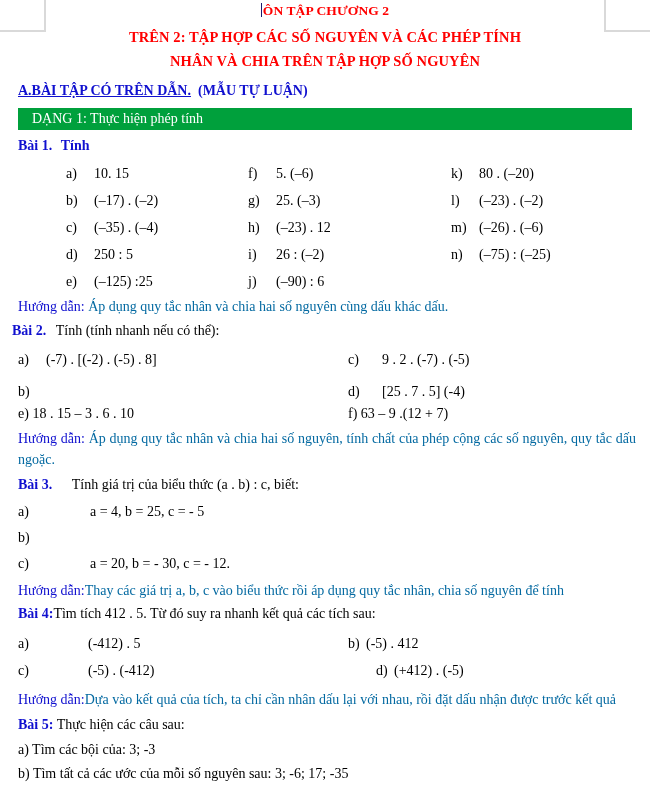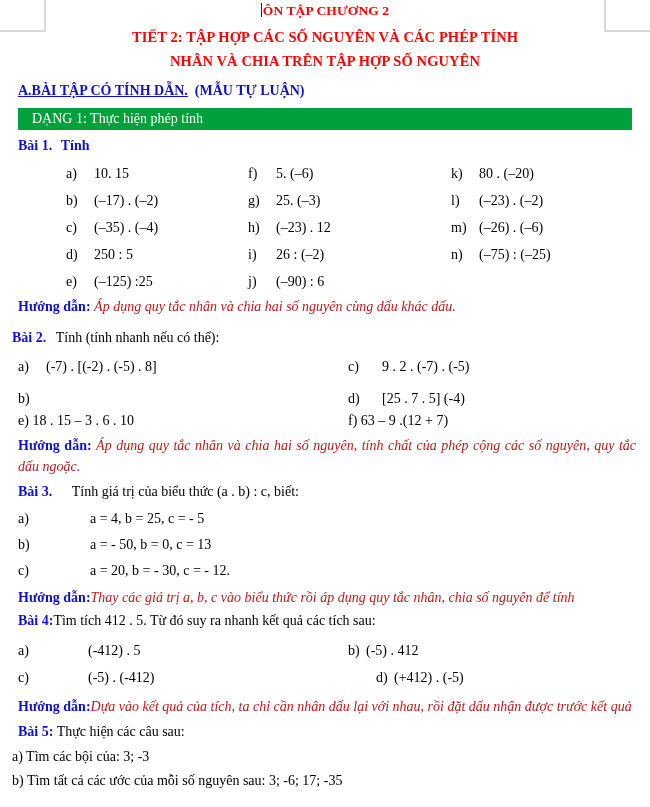--- a/index.html
+++ b/index.html
@@ -76,22 +76,22 @@
     line-height: 22px;
     height: 22px;
     padding-left: 14px;
     box-sizing: border-box;
     white-space: nowrap;
   }
 
   
   .blk { padding-left: 18px; padding-right: 10px; font-size: 14px; }
   .lead { font-weight: bold; color: #1010CF; }
-  .hint-label { font-weight: bold; color: #1010CF; }
-  .hint-text { color: #b91c1c; font-style: italic; }
+  .hint-label { font-weight: normal; color: #1010CF; }
+  .hint-text { color: #0369a1; }
   .hint {
     padding-left: 18px;
     padding-right: 14px;
     font-size: 14px;
     line-height: 21px;
     text-align: justify;
   }
   .sp { margin-top: 6px; }
 
   
@@ -144,38 +144,38 @@
   .grid2b {
     padding-left: 18px;
     display: grid;
     grid-template-columns: 330px auto;
     font-size: 14px;
   }
   .grid2b .cell { line-height: 27px; white-space: nowrap; display: flex; }
   .grid2b .lbl { display: inline-block; width: 70px; }
   .grid2b .lbl-tight { display: inline-block; width: 18px; }
 
-  .plain { padding-left: 12px; font-size: 14px; line-height: 24px; }
+  .plain { padding-left: 18px; font-size: 14px; line-height: 24px; }
 </style>
 </head>
 <body>
 
 <div class="corner corner-tl"></div>
 <div class="corner corner-tr"></div>
 
 <div class="page">
 
   <div class="title-line title-1">
     <span class="caret"></span><span>ÔN TẬP CHƯƠNG 2</span>
   </div>
-  <div class="title-line title-2">TIẾT 2: TẬP HỢP CÁC SỐ NGUYÊN VÀ CÁC PHÉP TÍNH</div>
+  <div class="title-line title-2">TRÊN 2: TẬP HỢP CÁC SỐ NGUYÊN VÀ CÁC PHÉP TÍNH</div>
   <div class="title-line title-3">NHÂN VÀ CHIA TRÊN TẬP HỢP SỐ NGUYÊN</div>
 
   <div class="section-a">
-    <span class="underlined">A.BÀI TẬP CÓ TÍNH DẪN.</span><span class="paren">(MẪU TỰ LUẬN)</span>
+    <span class="underlined">A.BÀI TẬP CÓ TRÊN DẪN.</span><span class="paren">(MẪU TỰ LUẬN)</span>
   </div>
 
   <div class="banner">DẠNG 1: Thực hiện phép tính</div>
 
   <div class="blk sp" style="line-height:20px;">
     <span class="lead">Bài 1.</span>
     <span class="lead" style="margin-left:5px;">Tính</span>
   </div>
 
   <div class="grid3">
@@ -239,21 +239,21 @@
         <span class="lbl">j)</span>
         <span class="expr">(–90) : 6</span>
       </div>
     <div class="cell col3"></div>
   </div>
 
   <div class="hint" style="margin-top:1px;">
     <span class="hint-label">Hướng dẫn:</span><span class="hint-text"> Áp dụng quy tắc nhân và chia hai số nguyên cùng dấu khác dấu.</span>
   </div>
 
-  <div class="blk" style="line-height:24px;margin-top:9px;padding-left:12px;">
+  <div class="blk" style="line-height:24px;margin-top:2px;padding-left:12px;">
     <span class="lead">Bài 2.</span>
     <span style="margin-left:6px;">Tính (tính nhanh nếu có thể):</span>
   </div>
 
   <div class="grid2" style="margin-top:4px;">
     <div class="cell">
         <span class="lbl">a)</span>
         <span class="expr">(-7) . [(-2) . (-5) . 8]</span>
       </div>
     <div class="cell">
@@ -286,21 +286,20 @@
     <span style="margin-left:16px;">Tính giá trị của biểu thức (a . b) : c, biết:</span>
   </div>
 
   <div class="list-ind" style="margin-top:1px;">
     <div class="cell">
         <span class="lbl">a)</span>
         <span class="expr">a = 4, b = 25, c = - 5</span>
       </div>
     <div class="cell">
         <span class="lbl">b)</span>
-        <span class="expr">a = - 50, b = 0, c = 13</span>
       </div>
     <div class="cell">
         <span class="lbl">c)</span>
         <span class="expr"> a = 20, b = - 30, c = - 12.</span>
       </div>
   </div>
 
   <div class="hint" style="margin-top:3px;">
     <span class="hint-label">Hướng dẫn:</span><span class="hint-text">Thay các giá trị a, b, c vào biểu thức rồi áp dụng quy tắc nhân, chia số nguyên để tính</span>
   </div>

